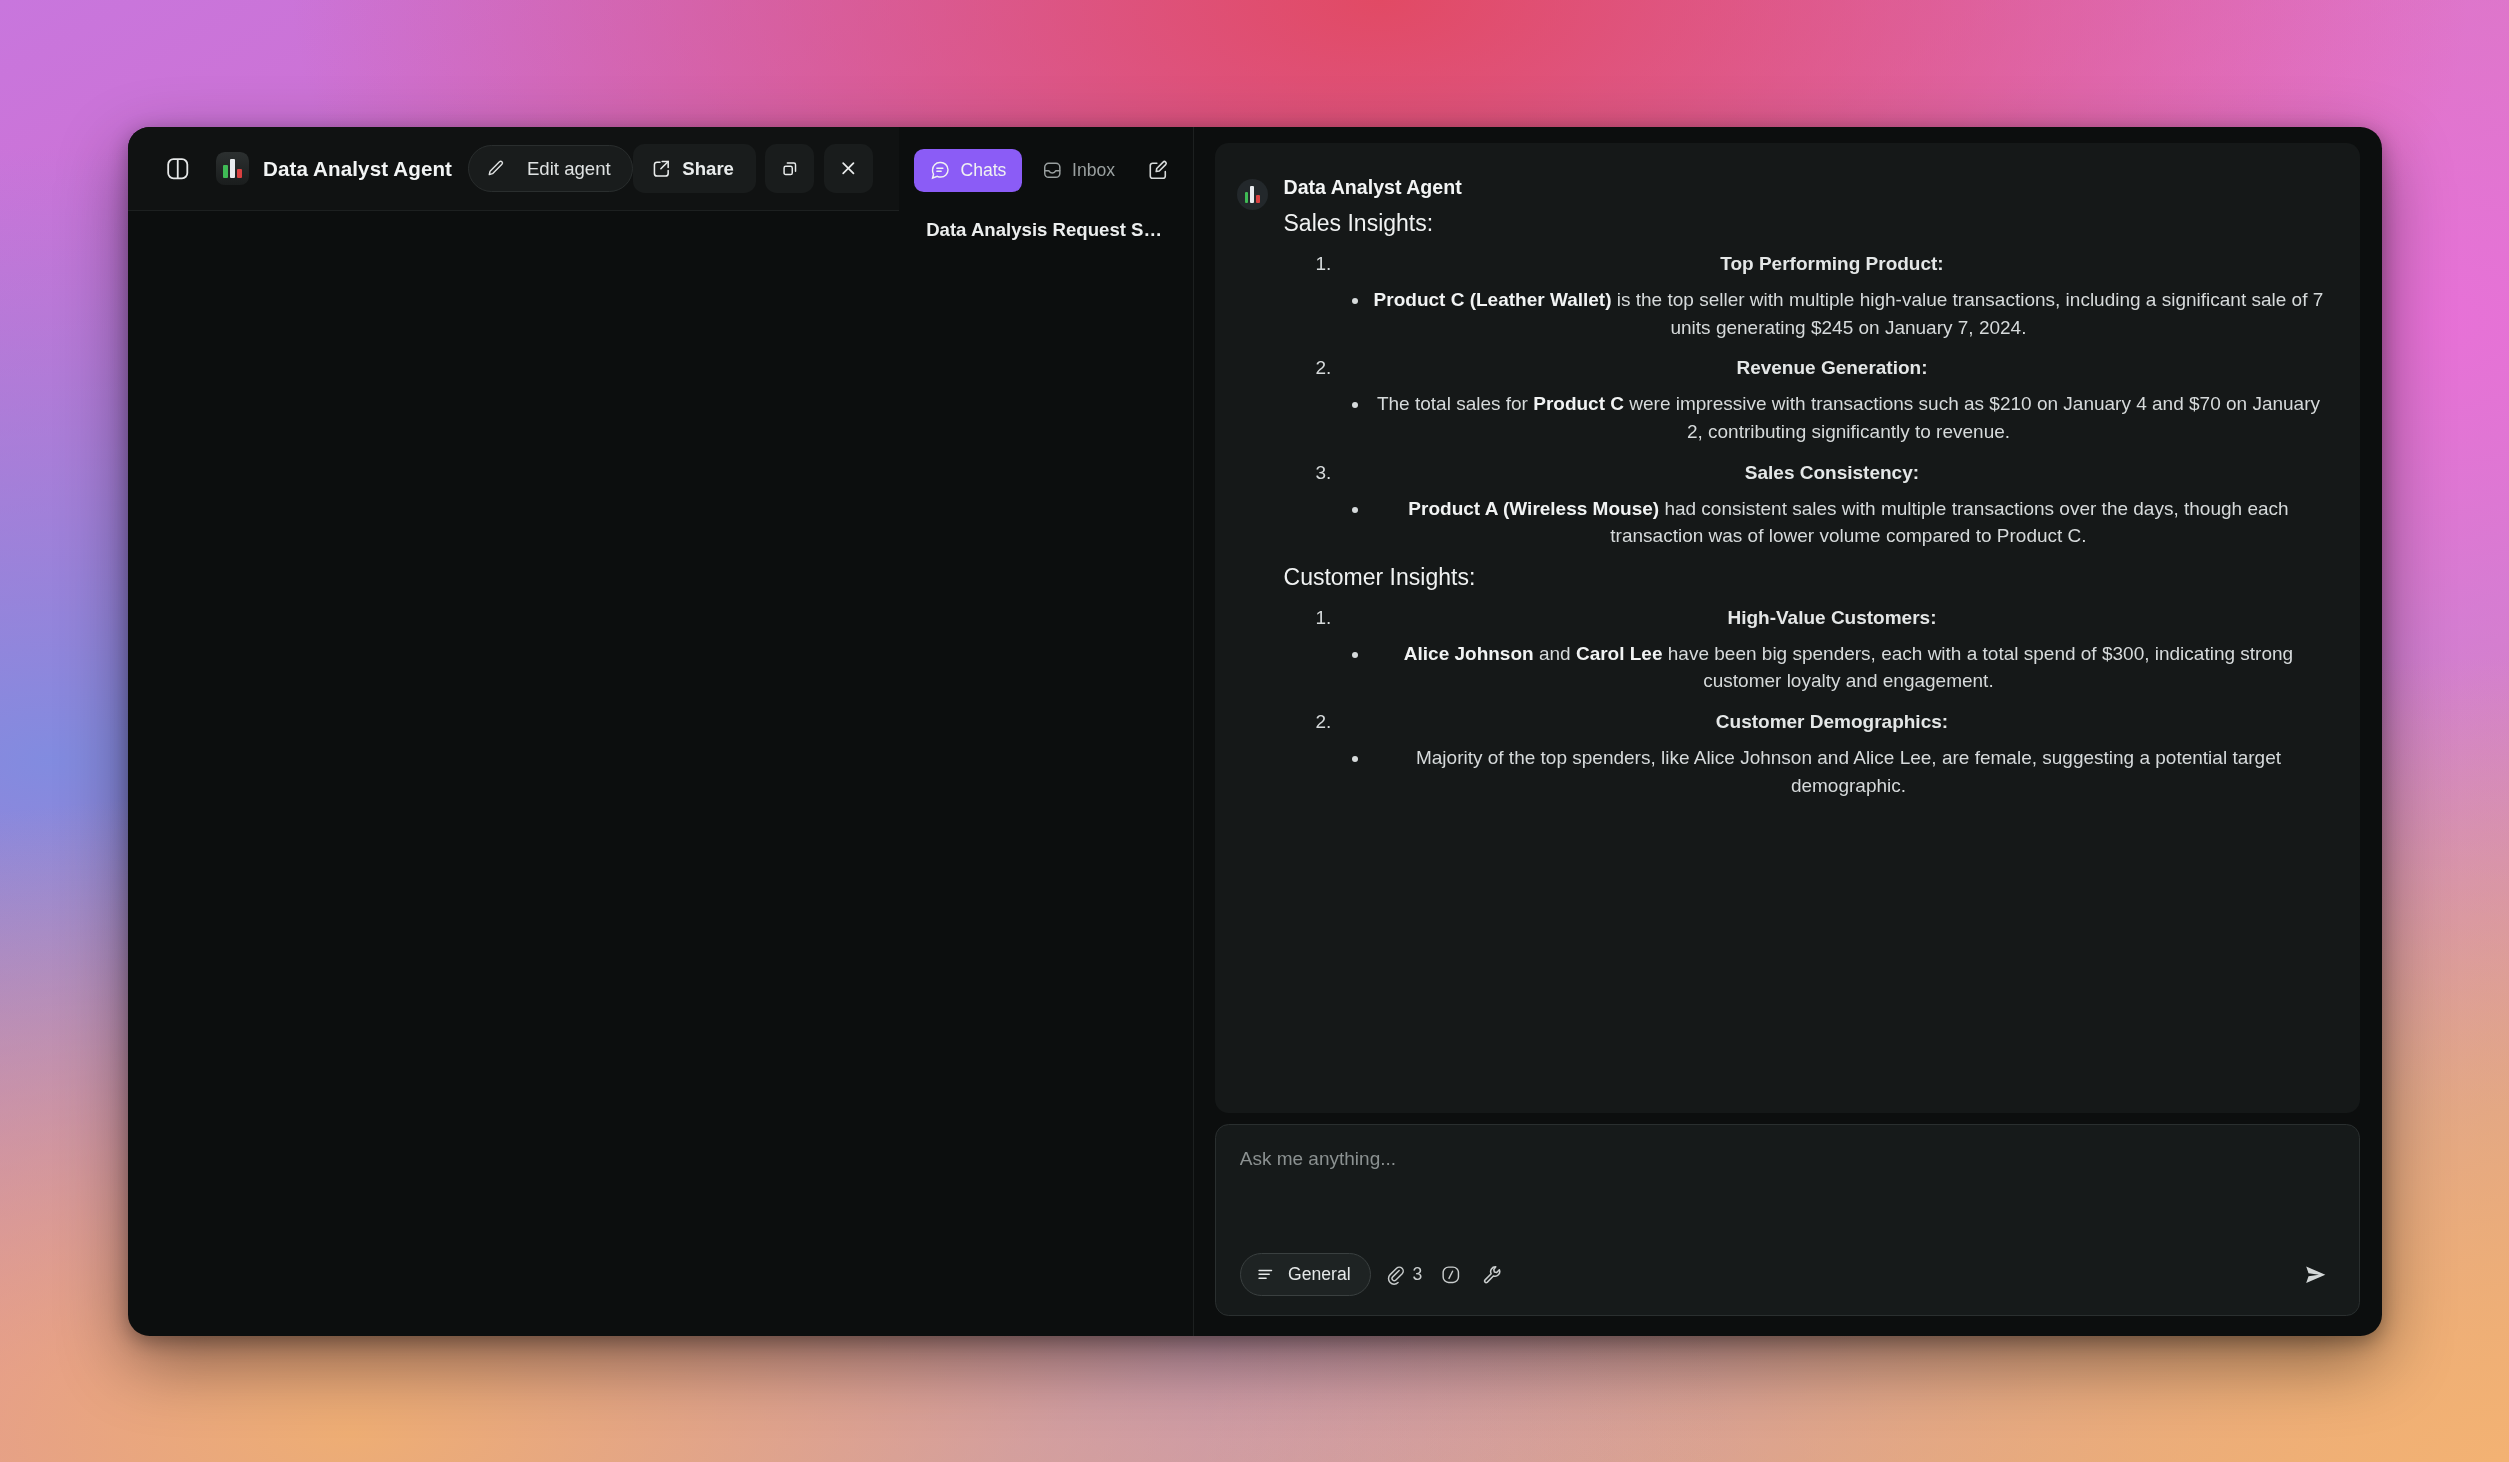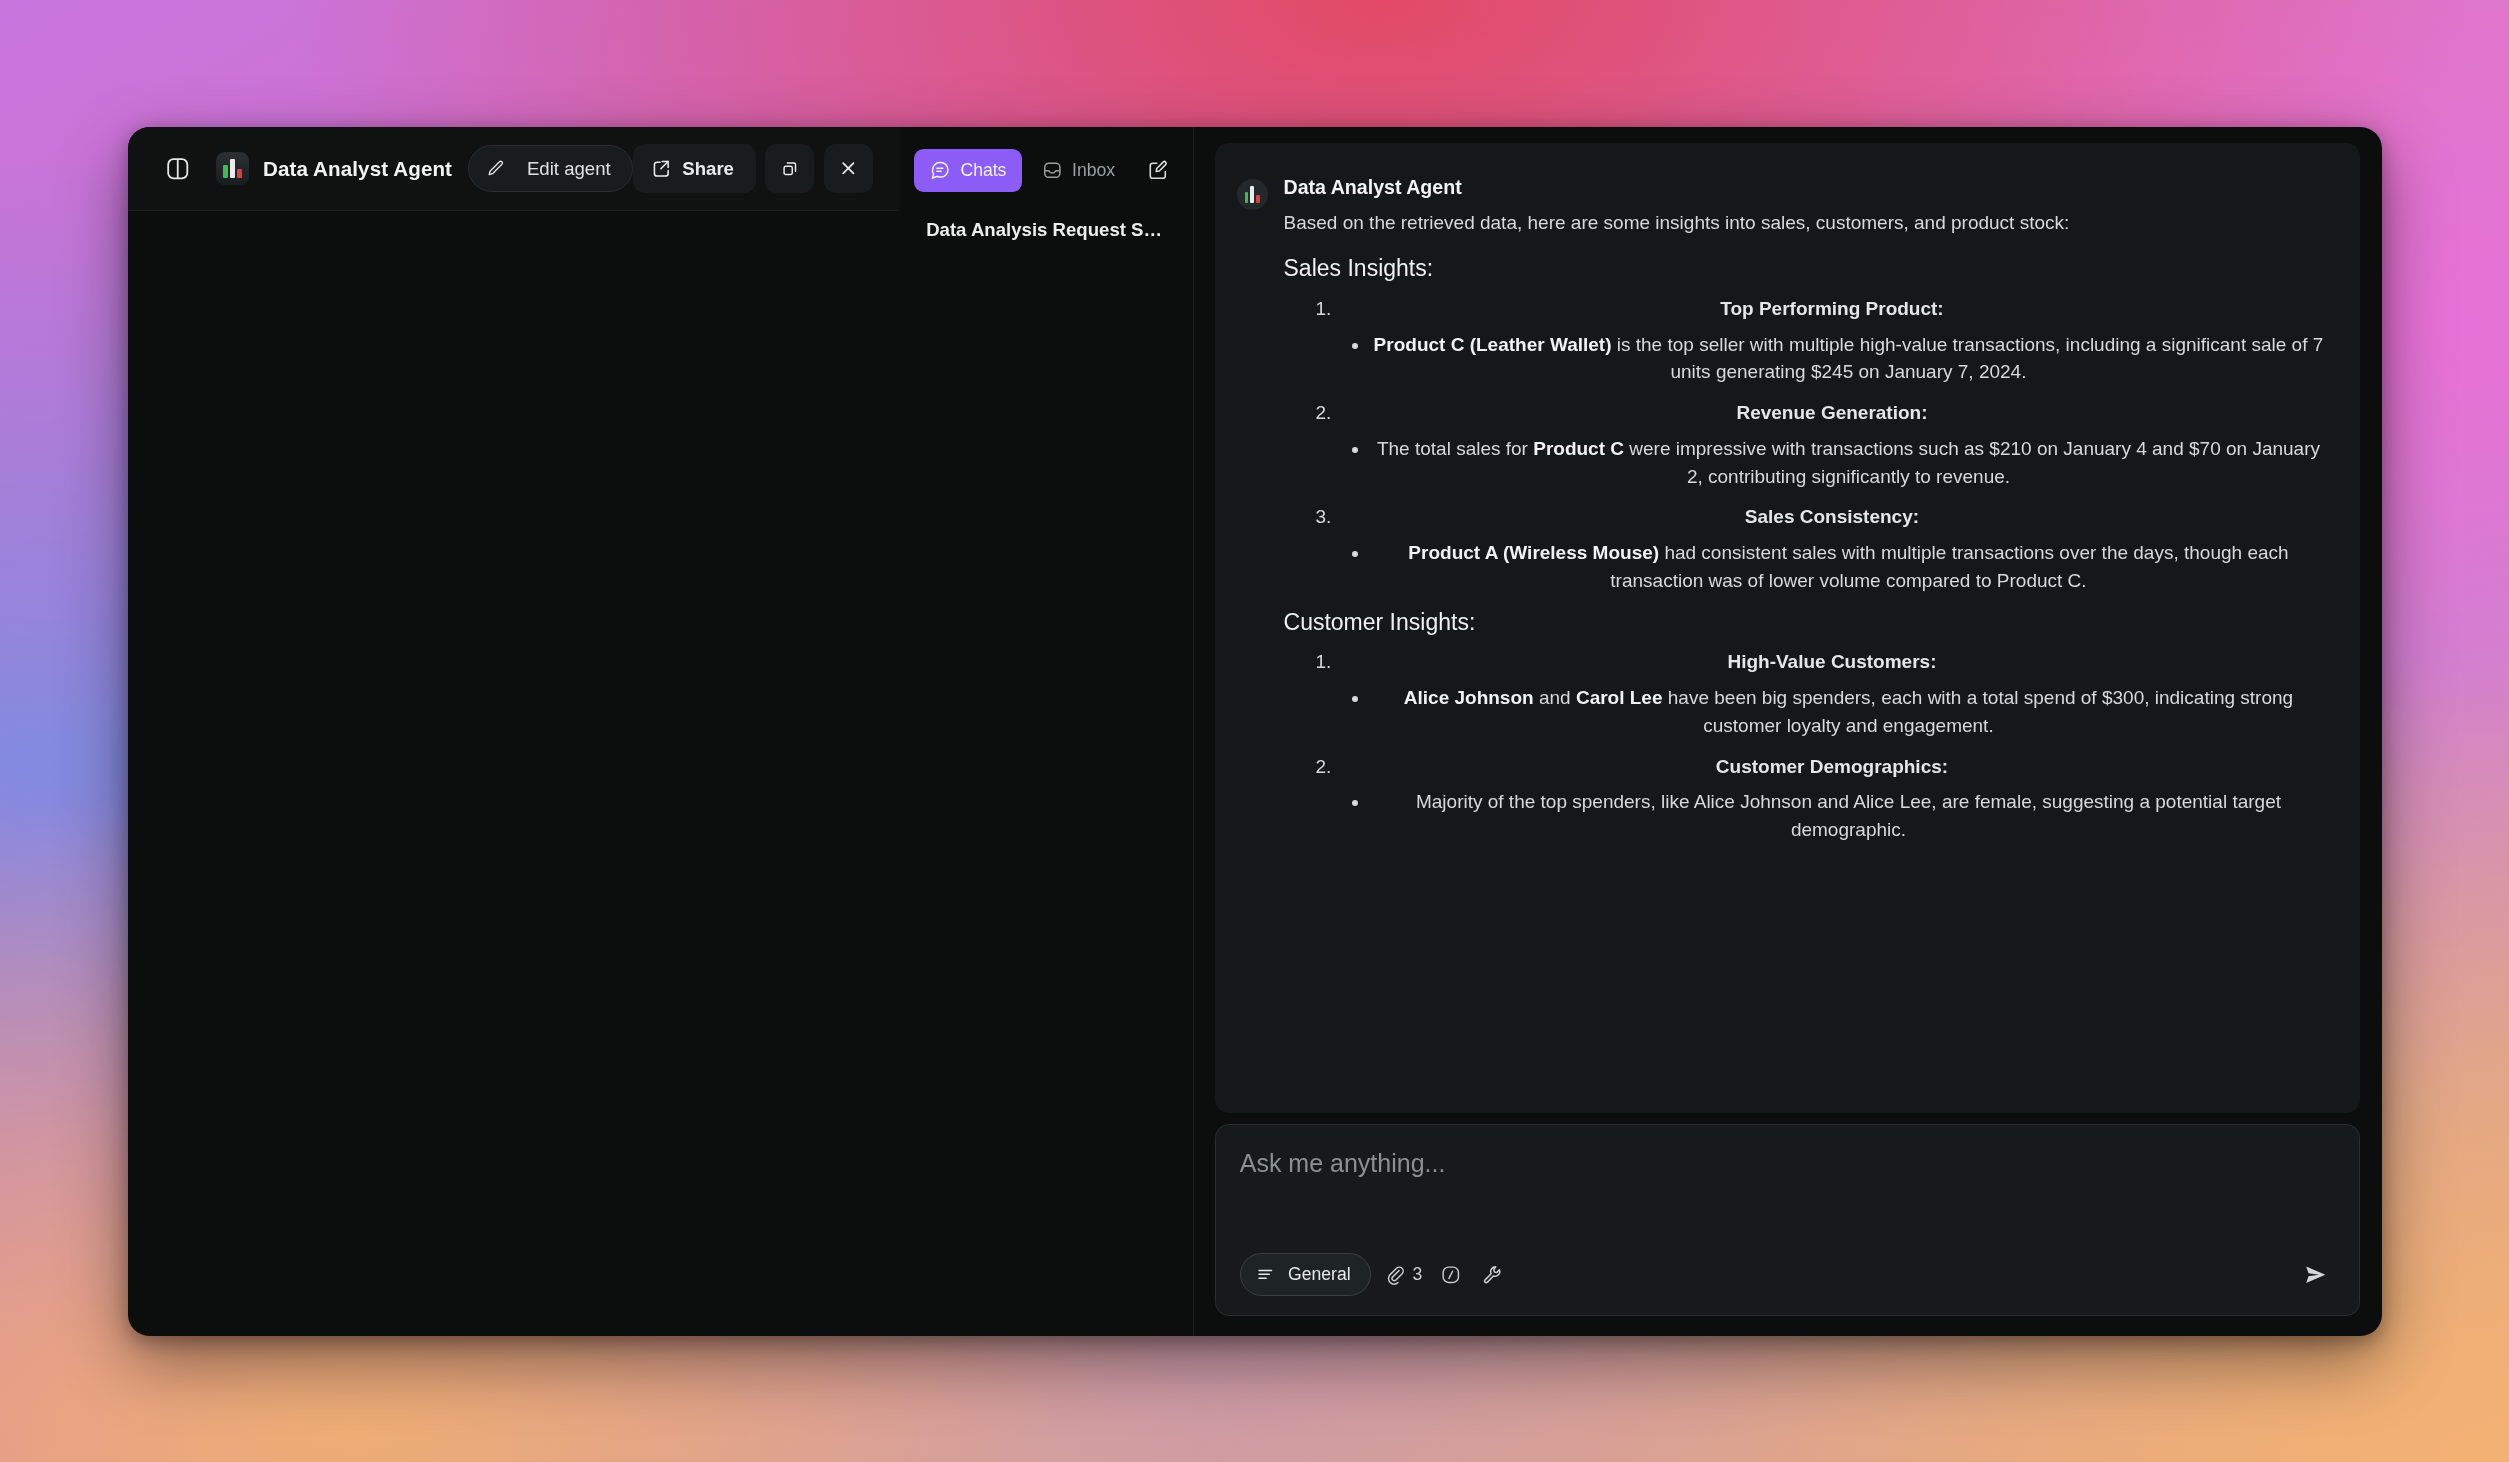--- a/index.html
+++ b/index.html
@@ -272,21 +272,21 @@
     height: 192px;
     background: #161a1a;
     border: 1px solid #2a2f2f;
     border-radius: 13.7px;
     padding: 21.6px 23.5px 19.6px 23.5px;
     display: flex;
     flex-direction: column;
   }
   .composer-input {
     flex: 1 1 auto;
-    font-size: 25px;
+    font-size: 19px;
     color: #8b9191;
     font-family: "Liberation Sans", sans-serif;
     background: transparent;
     border: none;
     outline: none;
     resize: none;
     padding: 0;
     line-height: 1.3;
   }
   .composer-input::placeholder { color: #8b9191; }
@@ -445,21 +445,20 @@
         <div class="msg">
 
           <div class="msg-avatar">
             <span class="bar g"></span>
             <span class="bar w"></span>
             <span class="bar r"></span>
           </div>
 
           <div class="msg-body">
             <div class="msg-author">Data Analyst Agent</div>
-            <div class="para">Based on the retrieved data, here are some insights into sales, customers, and product stock:</div>
 
             <div class="section-head">Sales Insights:</div>
             <ol class="numlist">
               <li>
                 <span>Top Performing Product</span><span>:</span>
                 <ul class="bullets">
                   <li><span class="b">Product C (Leather Wallet)</span><span> is the top seller with multiple high-value transactions, including a significant sale of 7 units generating $245 on January 7, 2024.</span></li>
                 </ul>
               </li>
               <li>

